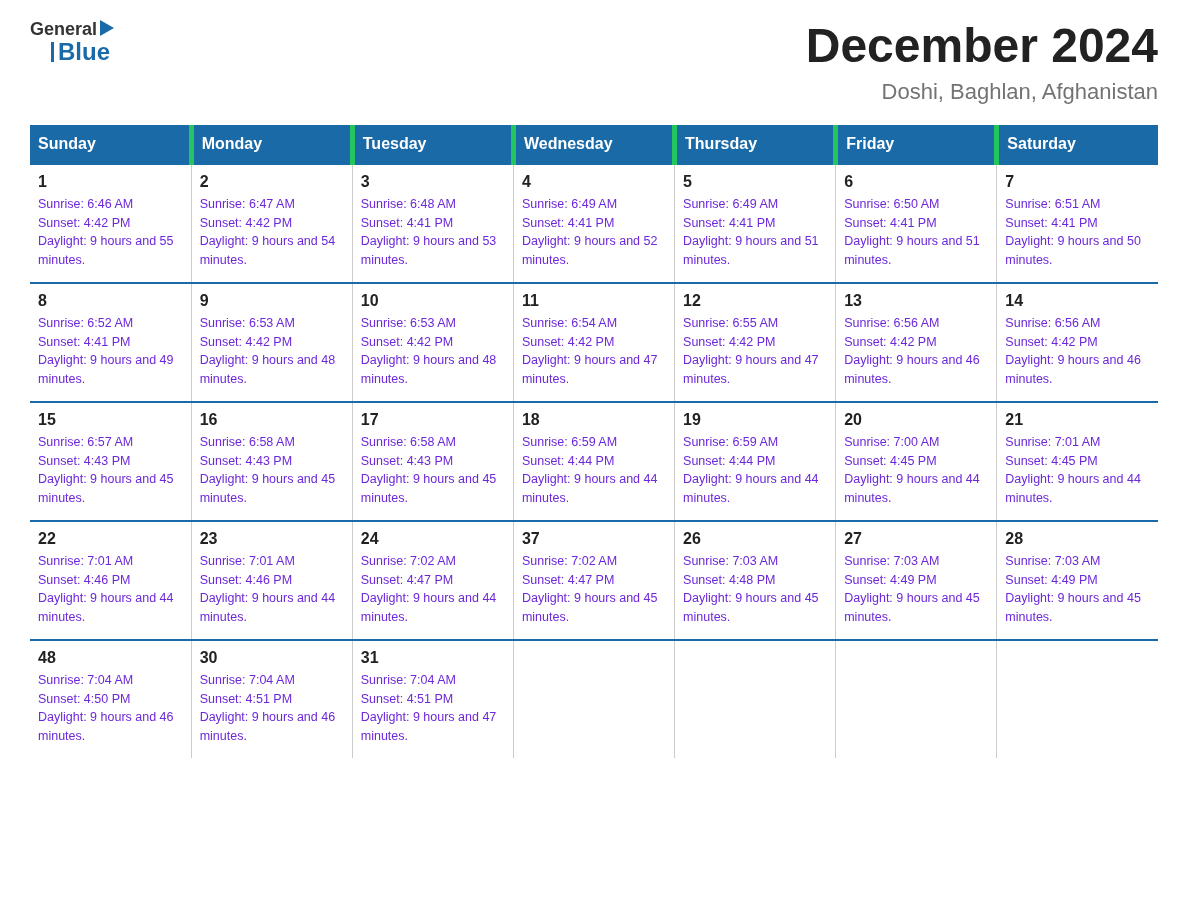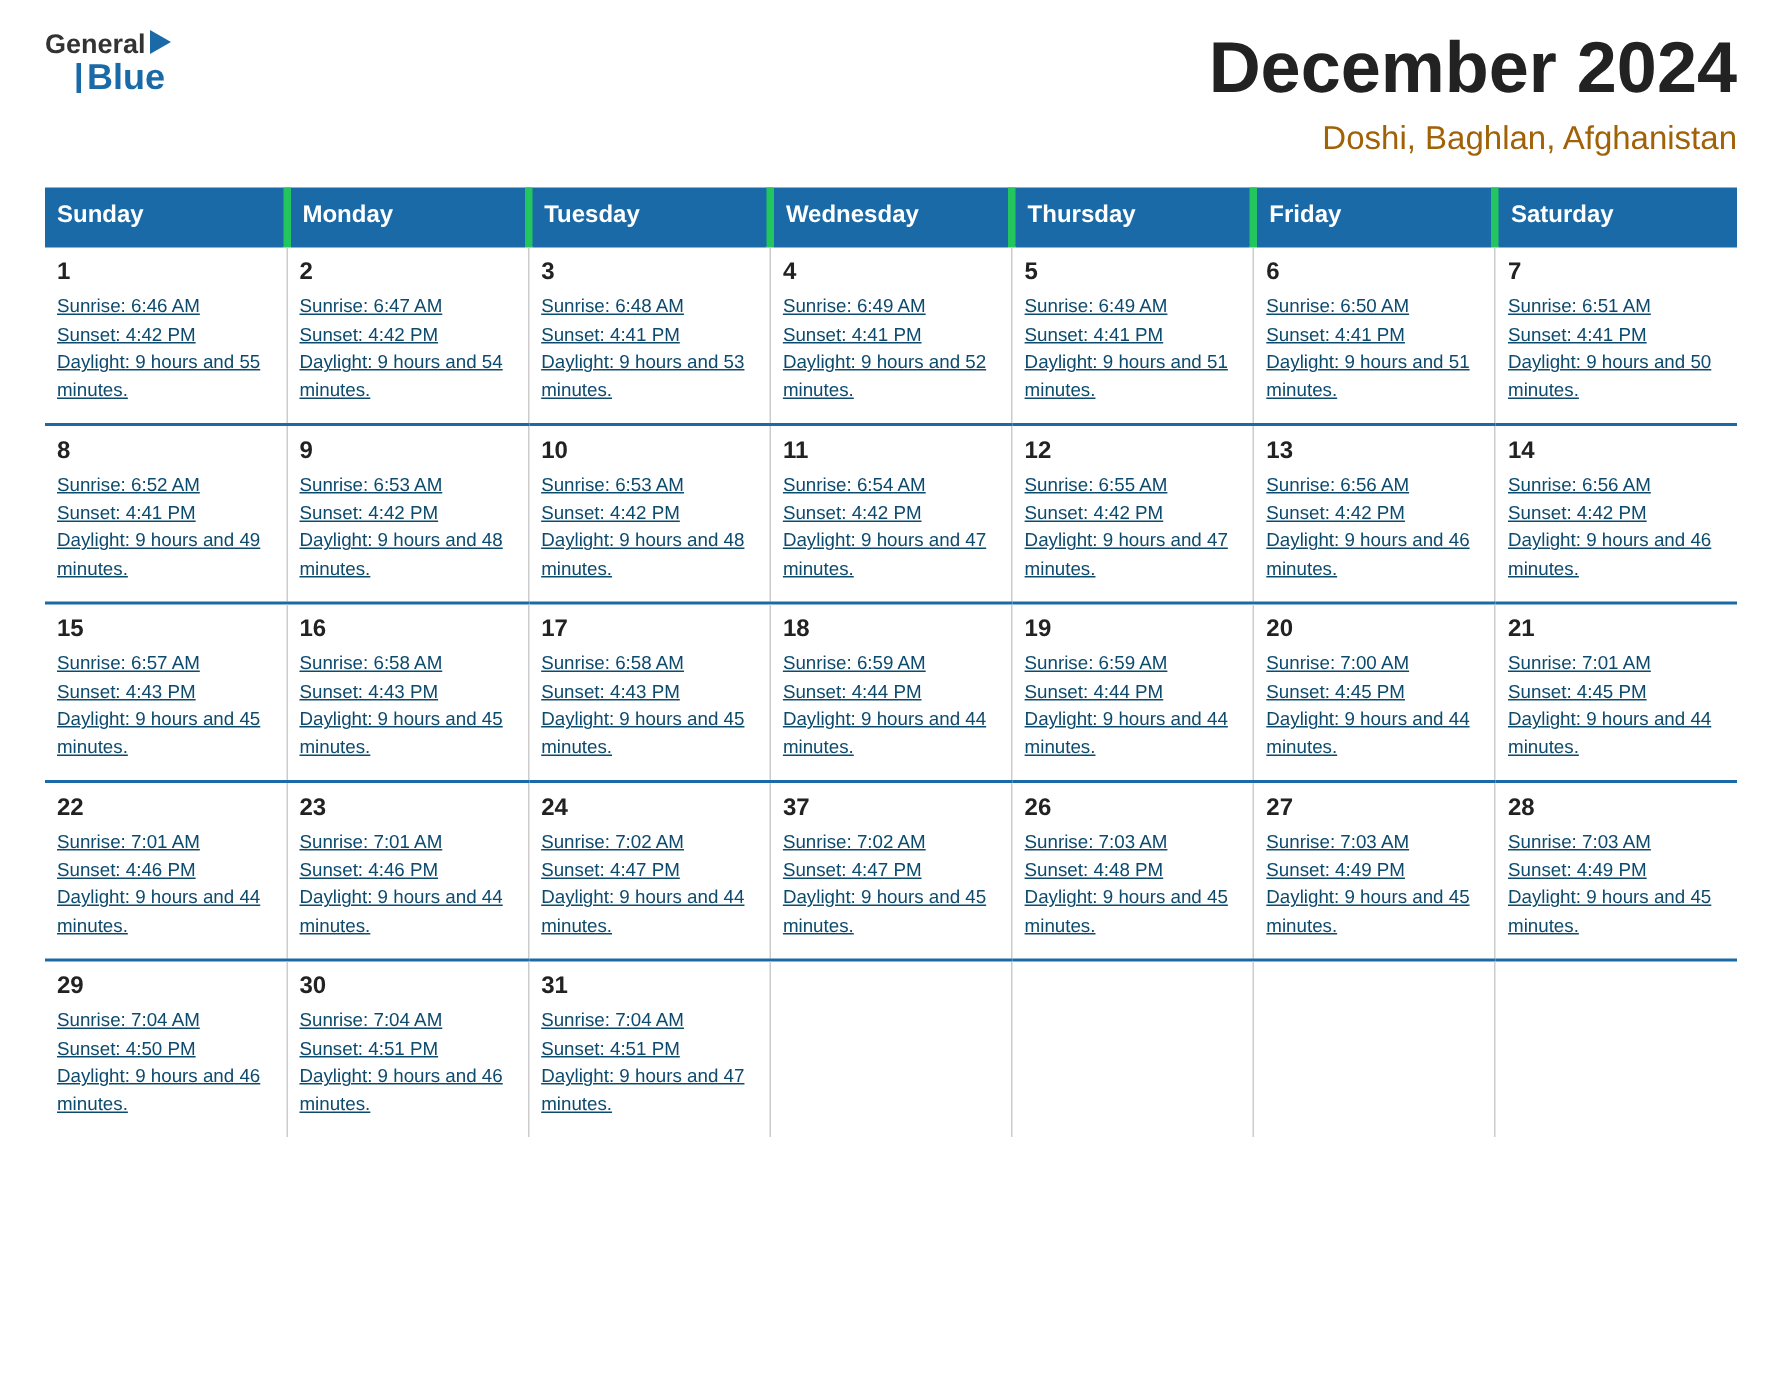--- a/index.html
+++ b/index.html
@@ -20,21 +20,21 @@
       text-align: right;
     }
     .calendar-title {
       font-size: 48px;
       font-weight: bold;
       color: #222;
       line-height: 1.1;
     }
     .calendar-subtitle {
       font-size: 22px;
-      color: #a16207;
+      color: #737373;
       margin-top: 6px;
     }
     table {
       width: 100%;
       border-collapse: collapse;
       table-layout: fixed;
     }
     thead tr th {
       background: #1a6aa8;
       color: #fff;
@@ -61,23 +61,22 @@
     }
     .day-number {
       font-size: 16px;
       font-weight: bold;
       color: #222;
       margin-bottom: 4px;
       display: block;
     }
     .day-info {
       font-size: 12.5px;
-      color: #0c4a6e;
+      color: #6d28d9;
       line-height: 1.5;
-      text-decoration: underline;
     }
     .empty-cell {
       background: #fff;
     }
     
     .generalblue-logo {
       display: flex;
       flex-direction: column;
       line-height: 1;
     }
@@ -267,21 +266,21 @@
           <span class="day-number">27</span>
           <div class="day-info">Sunrise: 7:03 AM<br>Sunset: 4:49 PM<br>Daylight: 9 hours and 45 minutes.</div>
         </td>
         <td>
           <span class="day-number">28</span>
           <div class="day-info">Sunrise: 7:03 AM<br>Sunset: 4:49 PM<br>Daylight: 9 hours and 45 minutes.</div>
         </td>
       </tr>
       <tr>
         <td>
-          <span class="day-number">29</span>
+          <span class="day-number">48</span>
           <div class="day-info">Sunrise: 7:04 AM<br>Sunset: 4:50 PM<br>Daylight: 9 hours and 46 minutes.</div>
         </td>
         <td>
           <span class="day-number">30</span>
           <div class="day-info">Sunrise: 7:04 AM<br>Sunset: 4:51 PM<br>Daylight: 9 hours and 46 minutes.</div>
         </td>
         <td>
           <span class="day-number">31</span>
           <div class="day-info">Sunrise: 7:04 AM<br>Sunset: 4:51 PM<br>Daylight: 9 hours and 47 minutes.</div>
         </td>

